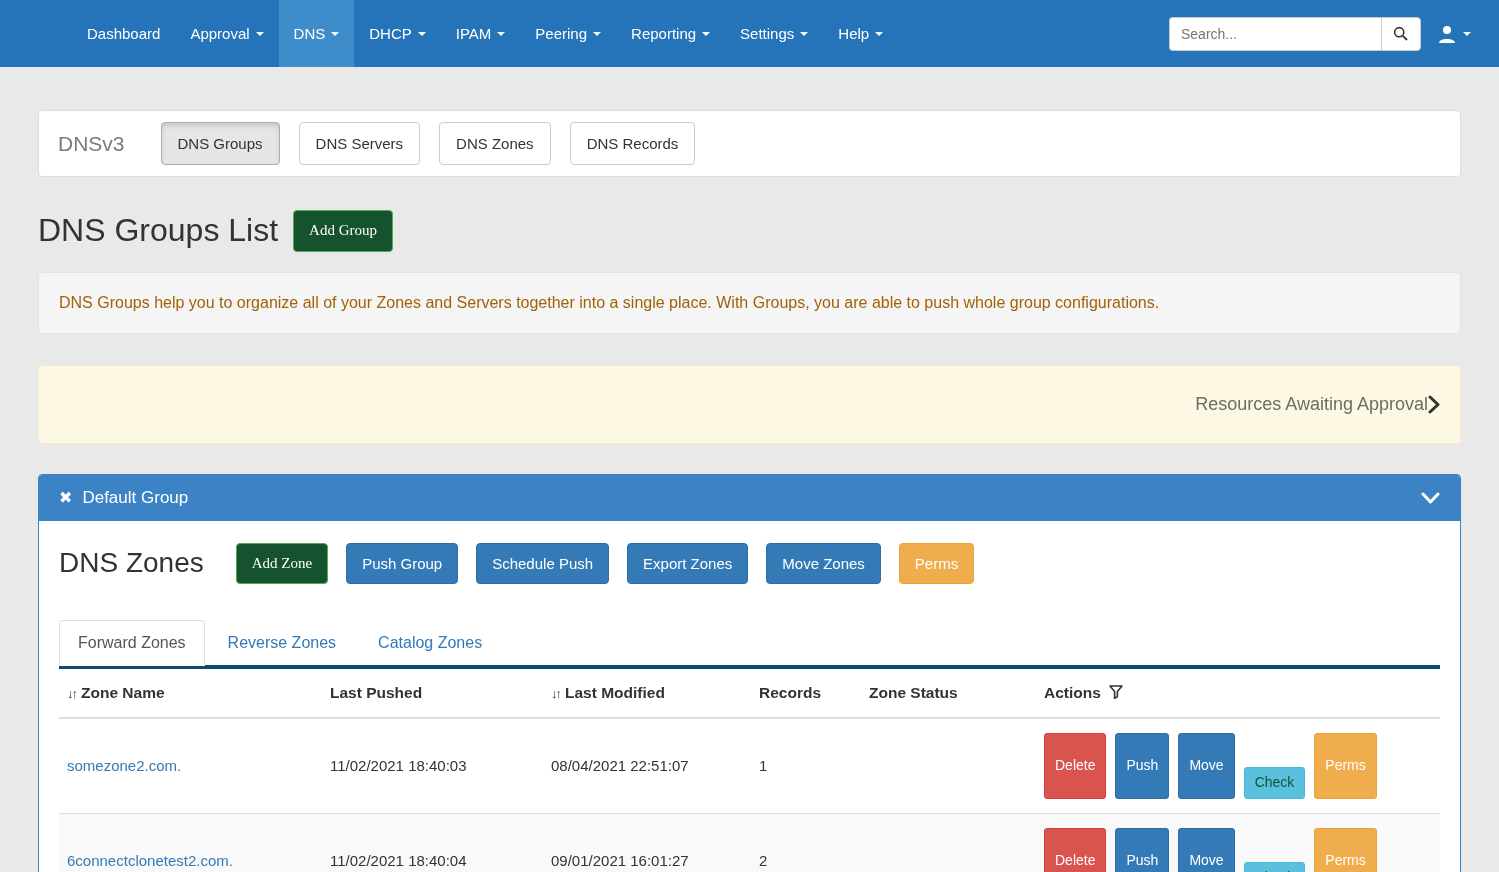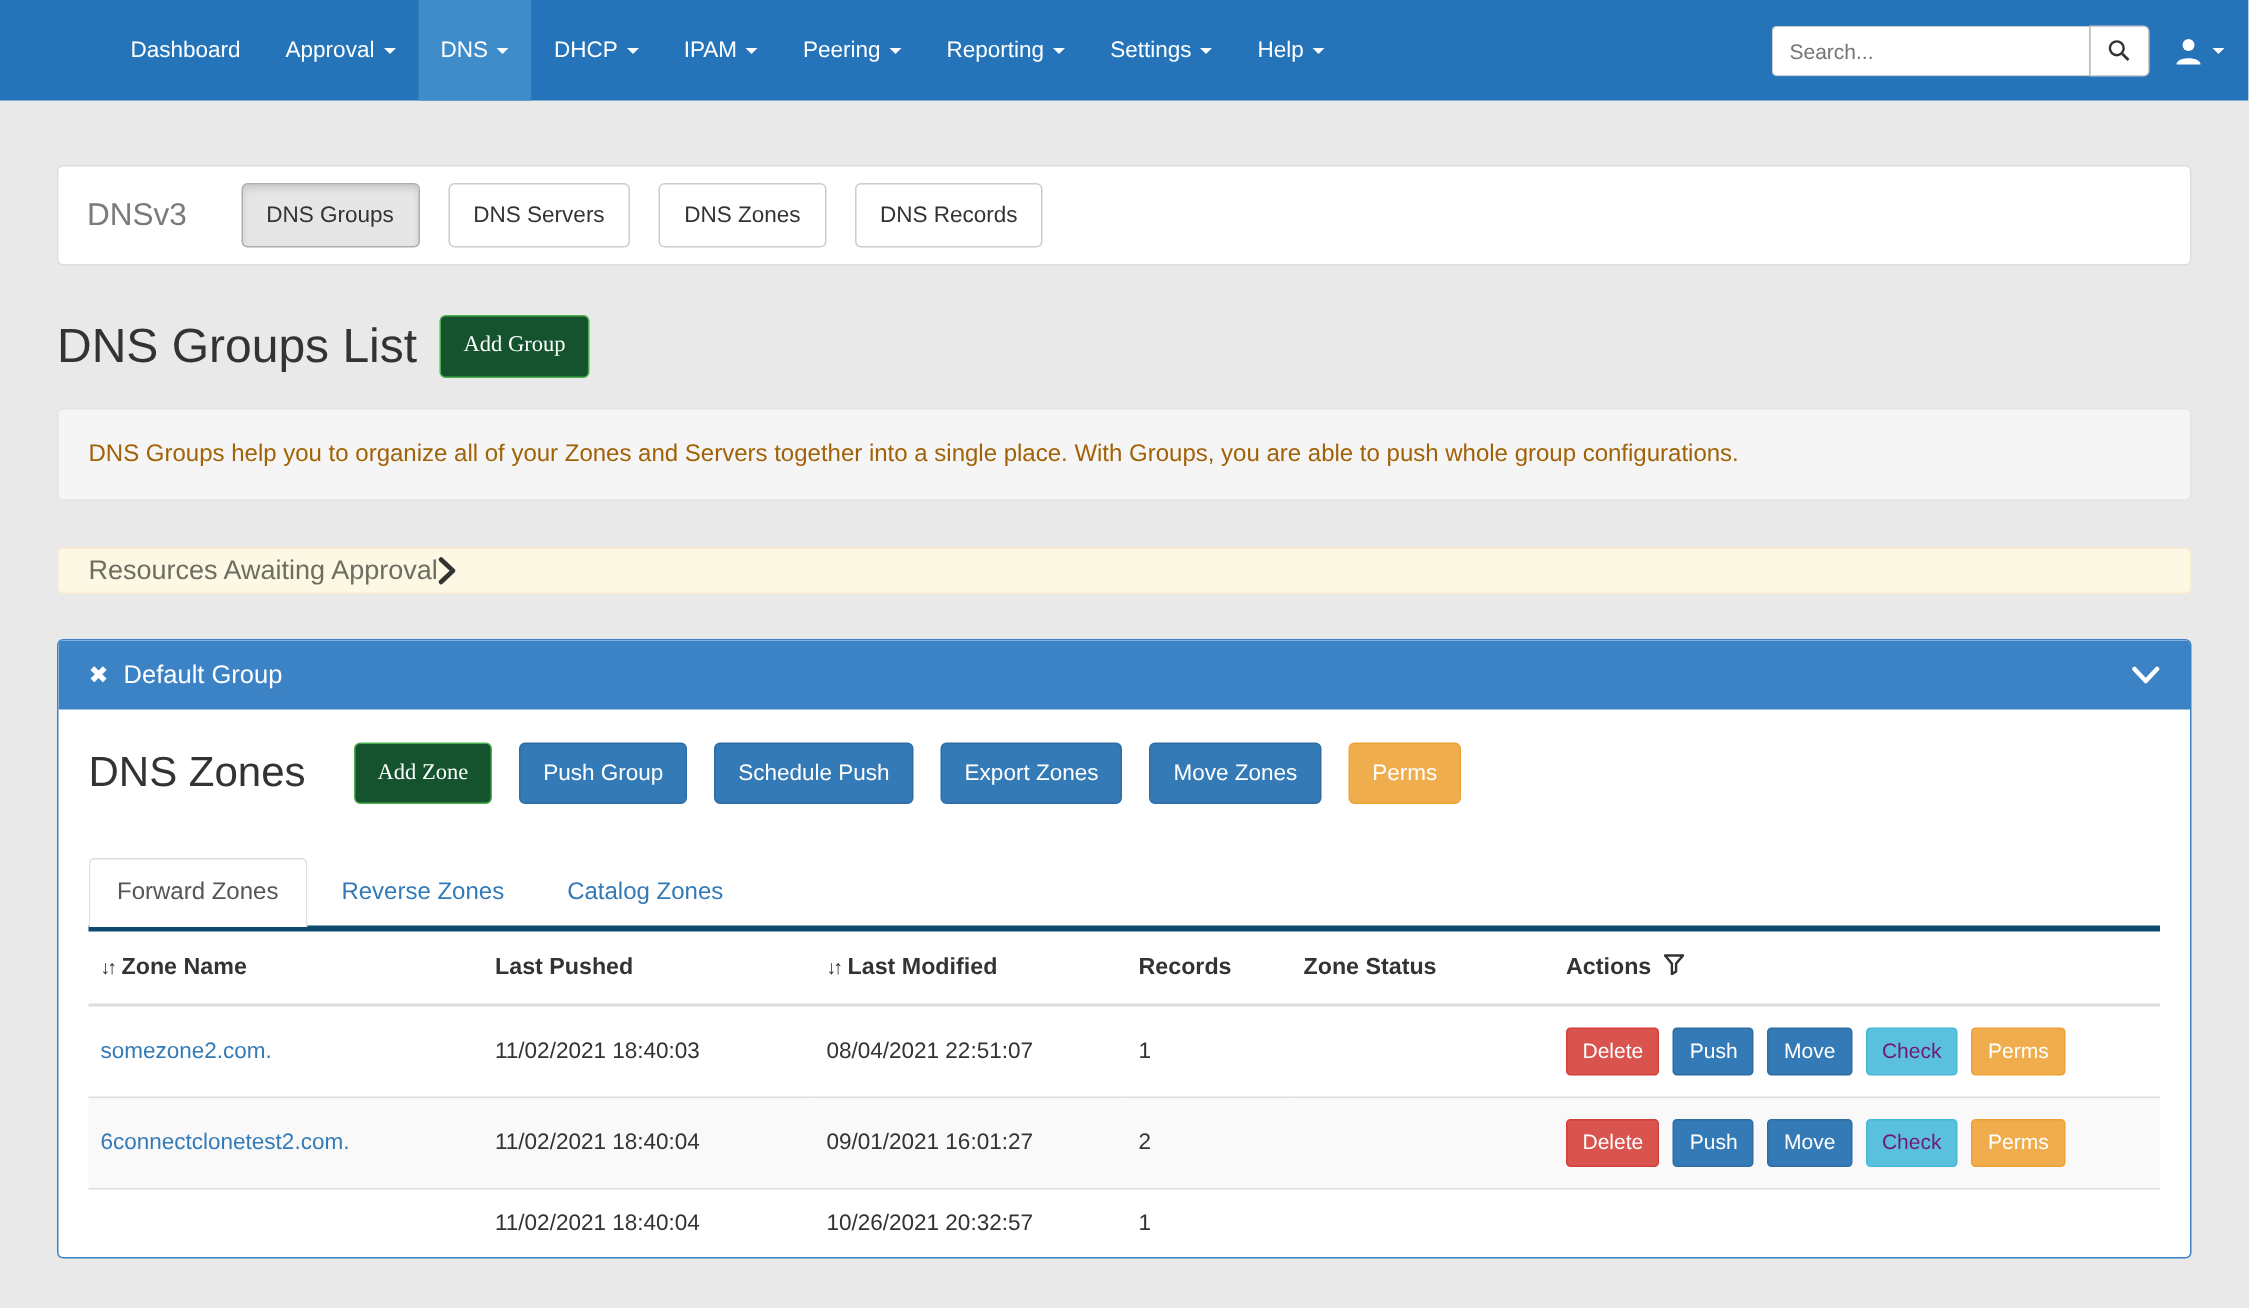--- a/index.html
+++ b/index.html
@@ -28,21 +28,21 @@
     white-space: nowrap;
   }
   .nav-item.active { background: #3f8cca; }
   .caret {
     display: inline-block; width: 0; height: 0;
     margin-left: 6px;
     border-left: 4px solid transparent;
     border-right: 4px solid transparent;
     border-top: 4px solid #fff;
   }
-  .nav-right { display: flex; align-items: center; padding-right: 16px; margin-left: 14px; }
+  .nav-right { display: flex; align-items: center; padding-right: 28px; margin-left: 14px; }
   .search-group { display: flex; align-items: center; }
   .search-input {
     width: 212px; height: 34px;
     border: 1px solid #ccc; border-right: none;
     border-radius: 4px 0 0 4px;
     padding: 0 11px; font-size: 14px; color: #555;
     outline: none;
     font-family: "Liberation Sans", sans-serif;
   }
   .search-btn {
@@ -85,21 +85,21 @@
     white-space: nowrap;
     line-height: 1.42;
   }
   .btn-default { background: #fff; border-color: #ccc; color: #333; }
   .btn-default.active {
     background: #e6e6e6; border-color: #adadad;
     box-shadow: inset 0 3px 5px rgba(0,0,0,.125);
   }
   .btn-success { background: #14532d; border-color: #4cae4c; color: #fff; font-family: Liberation Serif, serif; }
   .btn-primary { background: #337ab7; border-color: #2e6da4; color: #fff; }
-  .btn-info    { background: #5bc0de; border-color: #46b8da; color: #701a75; }
+  .btn-info    { background: #5bc0de; border-color: #46b8da; color: #14532d; margin-top: 34px; }
   .btn-warning { background: #f0ad4e; border-color: #eea236; color: #fff; }
   .btn-danger  { background: #d9534f; border-color: #d43f3a; color: #fff; }
   .btn-sm { padding: 5px 10px; font-size: 14px; border-radius: 3px; }
   .subnav-panel .btn { margin-right: 19px; font-size: 15px; padding: 10px 16px; }
 
   
   .page-heading { margin-top: 33px; display: flex; align-items: center; }
   .page-heading h1 { font-size: 32px; font-weight: 400; color: #333; }
   .page-heading .btn { margin-left: 15px; }
 
@@ -113,22 +113,22 @@
     font-size: 16px;
     color: #a16207;
   }
 
   
   .approval-panel {
     margin-top: 31px;
     background: #fcf8e3;
     border: 1px solid #faebcc;
     border-radius: 4px;
-    padding: 4px 20px;
-    display: flex; align-items: center; justify-content: flex-start;
+    padding: 28px 20px;
+    display: flex; align-items: center; justify-content: flex-end;
     cursor: pointer;
   }
   .approval-title { font-size: 18px; color: #6d6d62; }
 
   
   .group-panel {
     margin-top: 30px;
     border: 1px solid #3c83c6;
     border-radius: 4px;
     background: #fff;

